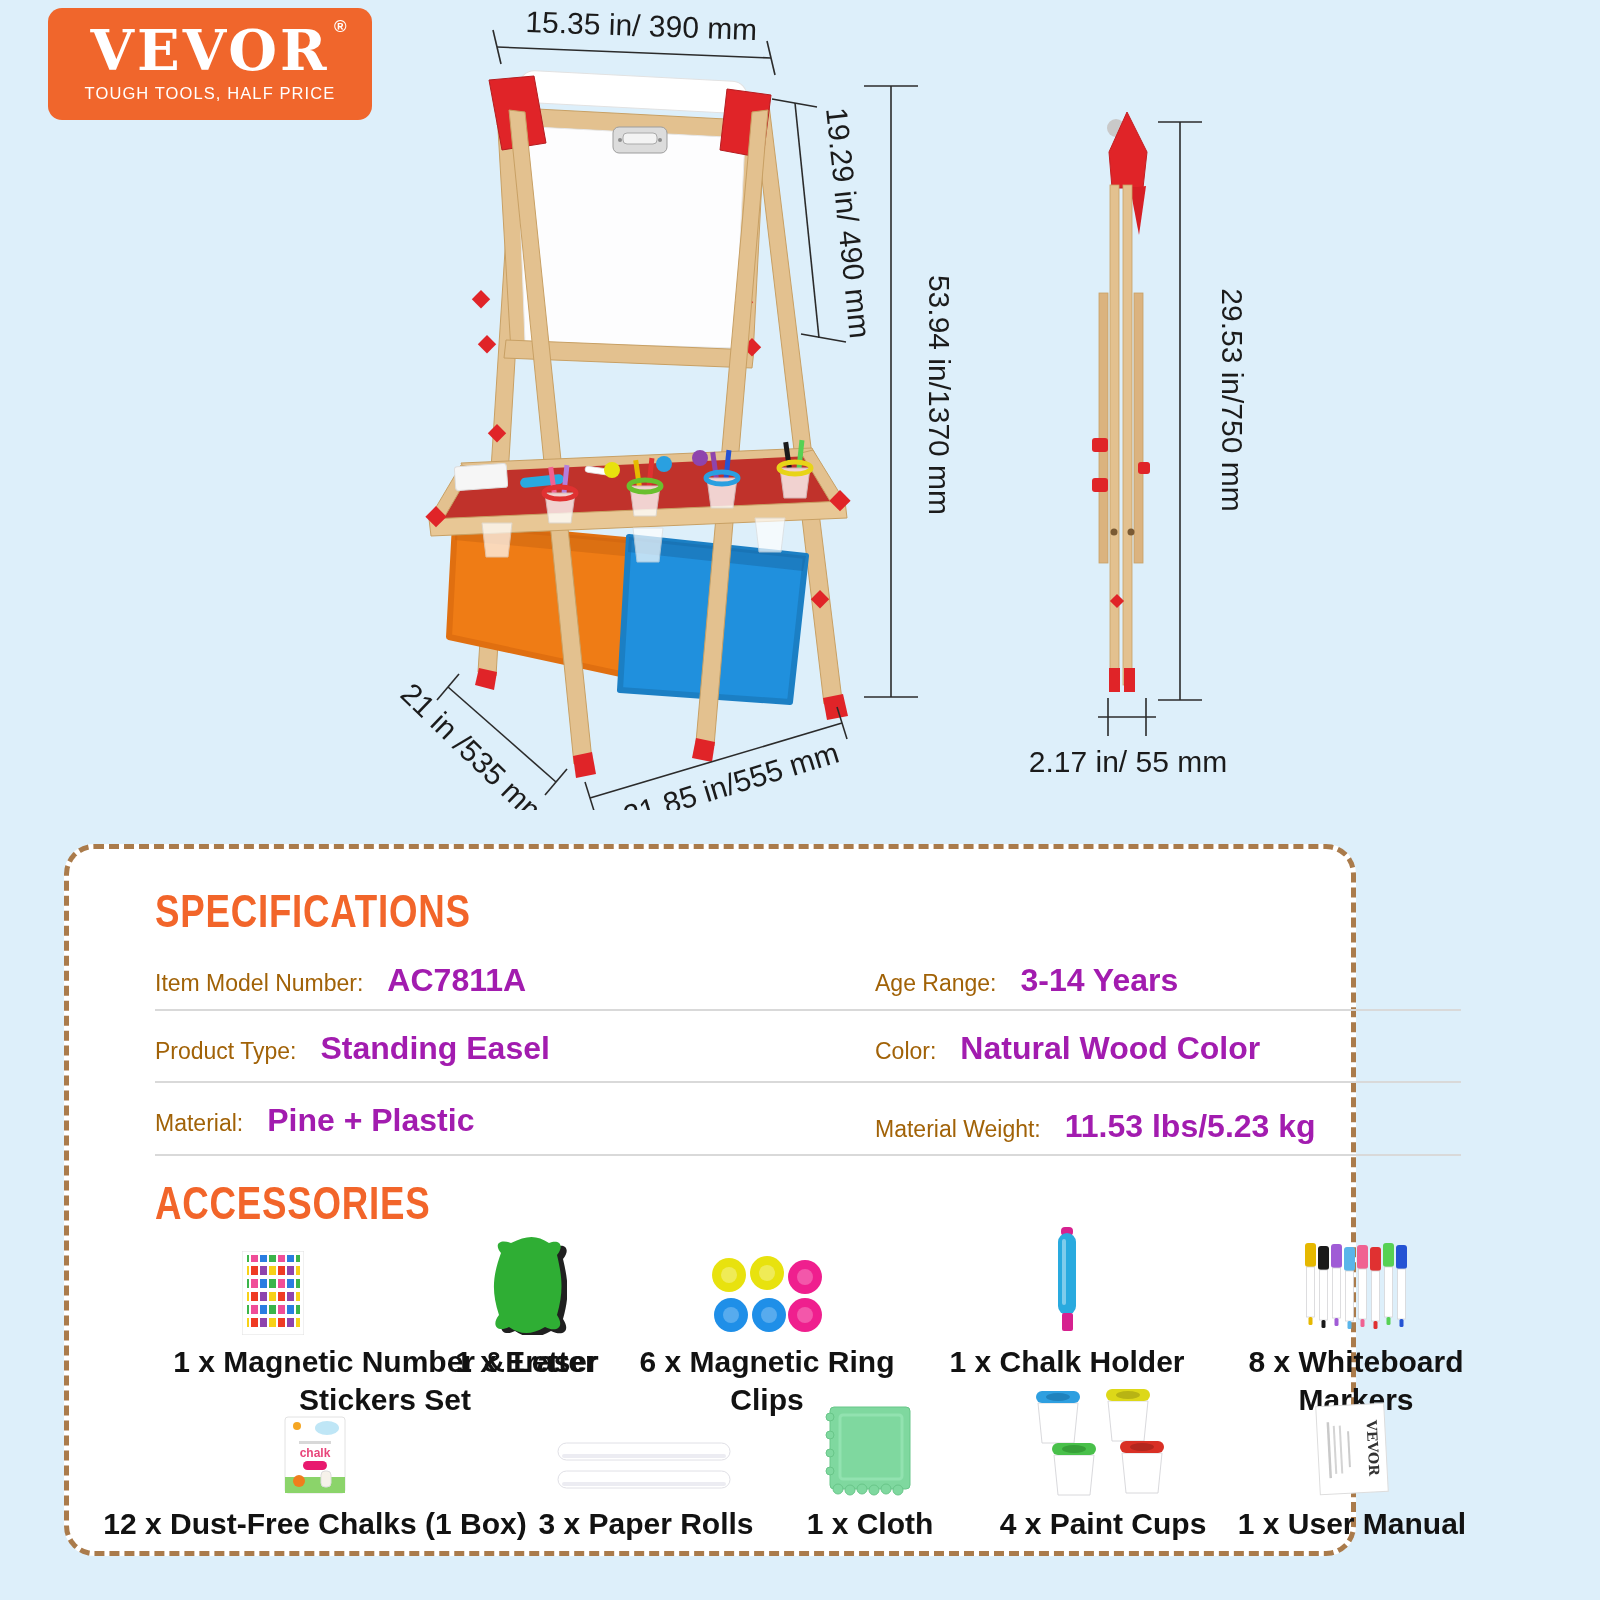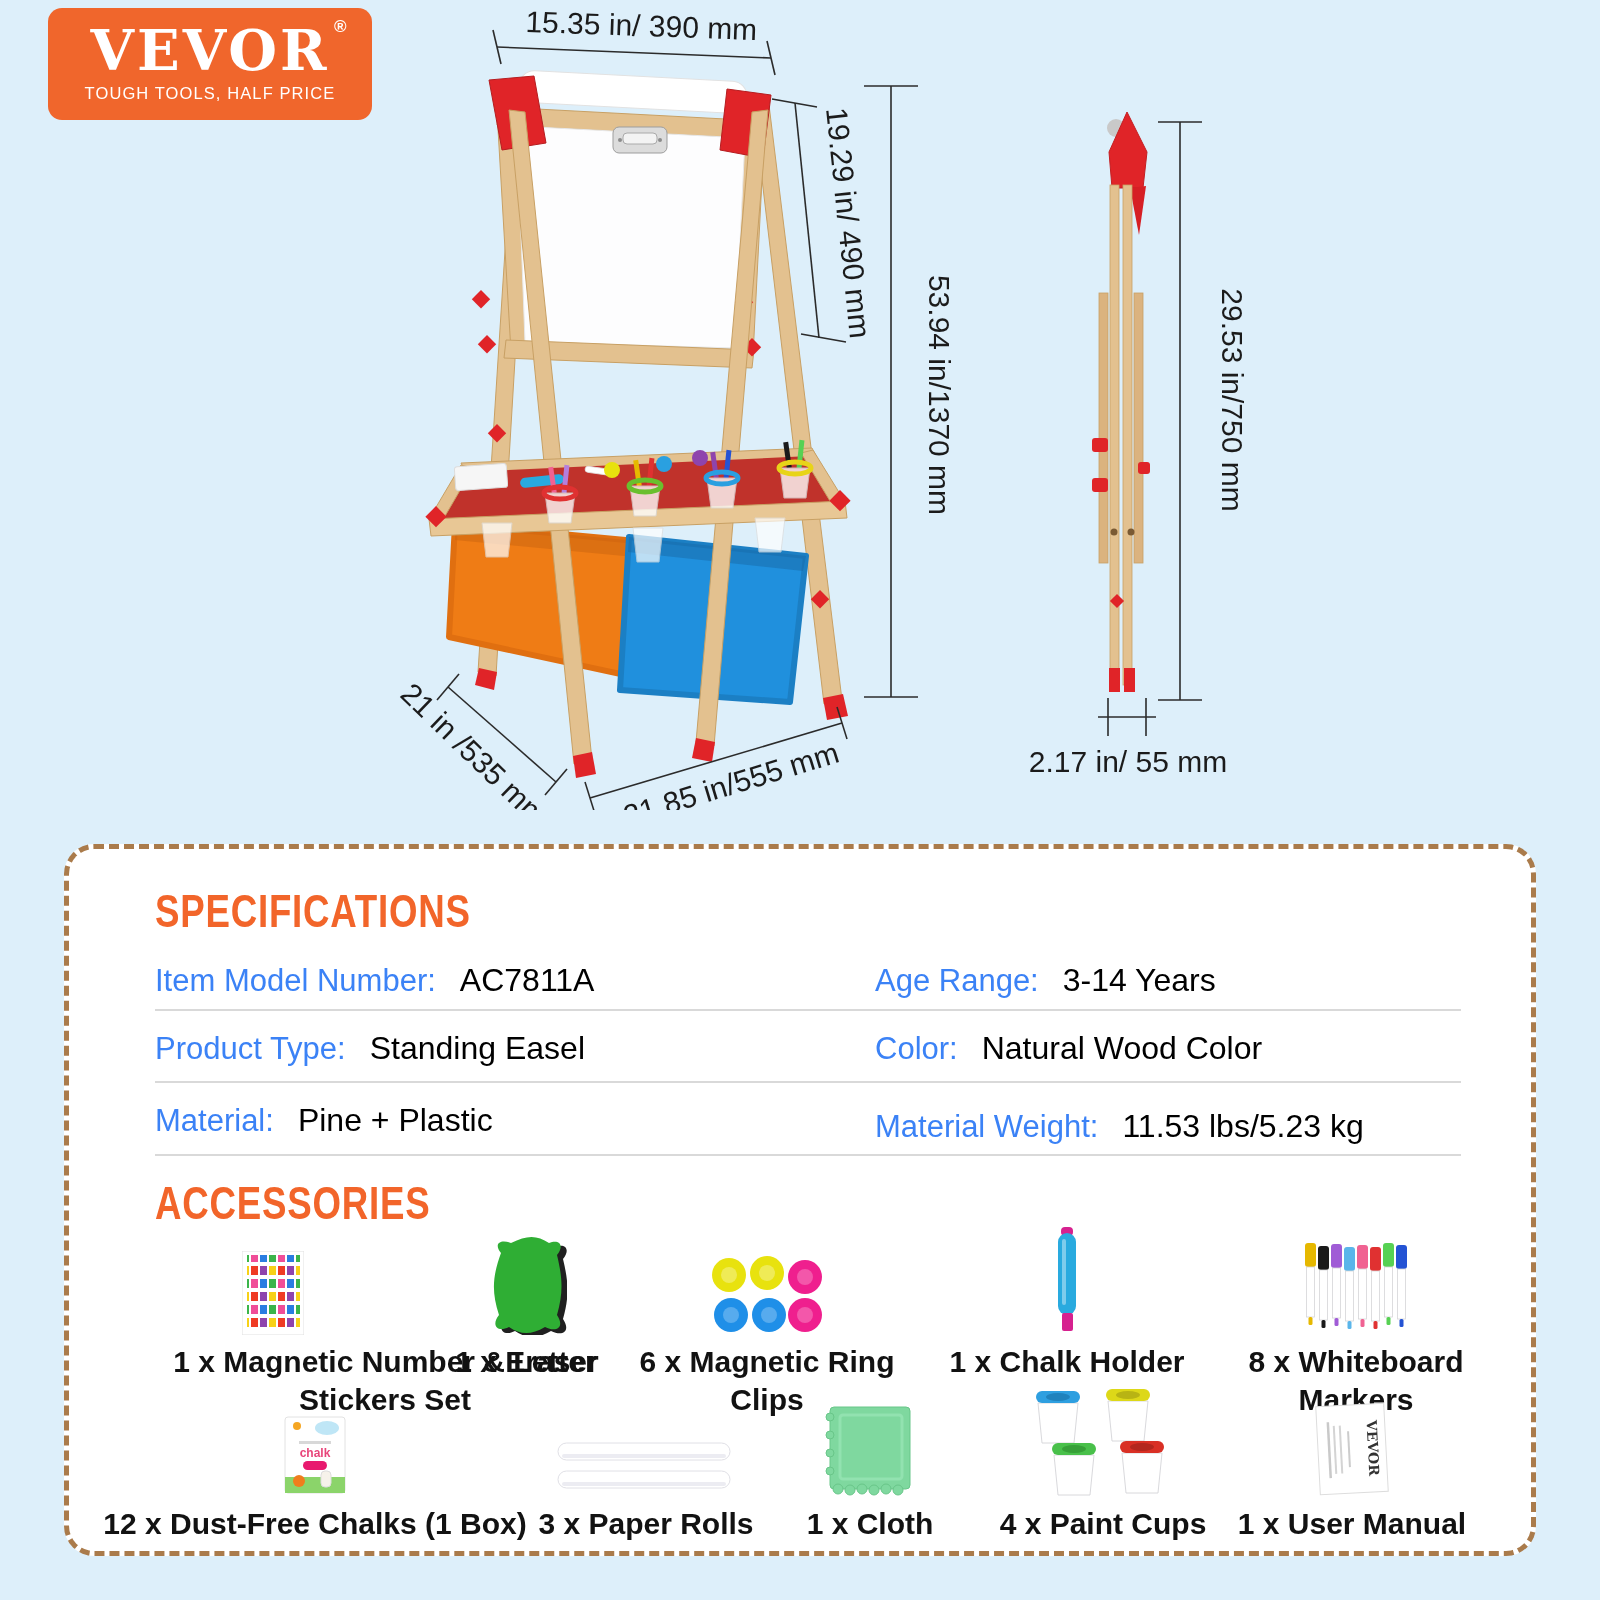--- a/index.html
+++ b/index.html
@@ -19,31 +19,31 @@
     position:relative;display:inline-block;
   }
   .logo .reg{font-size:17px;position:absolute;top:-4px;right:-20px;font-family:"Liberation Sans",sans-serif;}
   .logo .tagline{font-size:16.5px;font-weight:normal;letter-spacing:1.1px;margin-top:6px;}
   
   .diagram{position:absolute;left:0;top:0;width:1600px;height:810px;}
   .diagram text{fill:#1b1b1b;font-size:30px;font-family:"Liberation Sans",sans-serif;}
   .dimline{stroke:#2b2b2b;stroke-width:1.6;fill:none;}
   
   .panel{
-    position:absolute;left:64px;top:844px;width:1472px;height:712px;
+    position:absolute;left:64px;top:844px;width:1292px;height:712px;
     box-sizing:border-box;background:#ffffff;
     border:5px dashed #aa7b4b;border-radius:30px;
   }
   .section-title{
     position:absolute;left:86px;color:#f2652a;font-weight:bold;font-size:47px;
     transform:scaleX(.78);transform-origin:left center;white-space:nowrap;letter-spacing:1px;
   }
   .spec-item{position:absolute;height:40px;line-height:40px;white-space:nowrap;}
-  .spec-item .lbl{font-size:31px;color:#3b82f6;}
-  .spec-item .val{font-size:32px;color:#000000;font-weight:normal;margin-left:24px;}
+  .spec-item .lbl{font-size:23px;color:#a16207;}
+  .spec-item .val{font-size:32px;color:#a21caf;font-weight:bold;margin-left:24px;}
   .divider{position:absolute;left:86px;width:1306px;height:2px;background:#d9d9d9;}
   
   .acc-cell{position:absolute;text-align:center;}
   .acc-icon{display:flex;align-items:flex-end;justify-content:center;}
   .acc-cell.r1 .acc-icon{height:112px;}
   .acc-cell.r2 .acc-icon{height:108px;}
   .acc-label{font-size:30px;font-weight:bold;color:#121212;margin-top:8px;line-height:38px;}
 </style>
 </head>
 <body>

